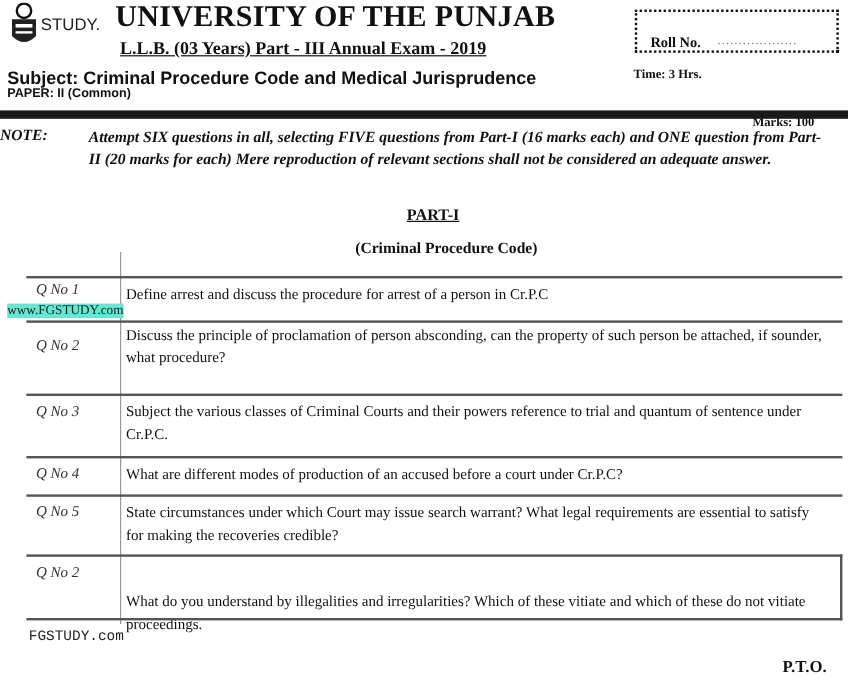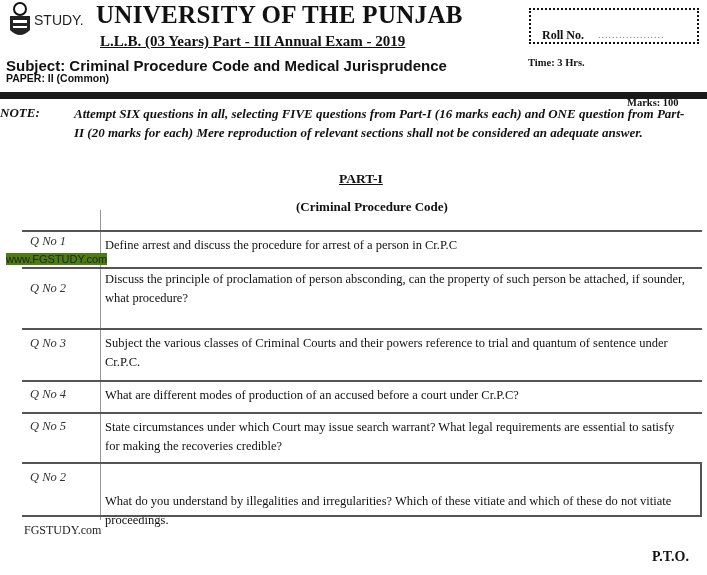--- a/index.html
+++ b/index.html
@@ -21,22 +21,22 @@
   .note-text { left:74px; top:105px; width:620px; font-size:13px; font-weight:bold; font-style:italic; line-height:18.5px; }
   .part { left:339px; top:171px; font-size:13.5px; font-weight:bold; text-decoration:underline; }
   .part-sub { left:296px; top:199px; font-size:13px; font-weight:bold; }
   .vline { left:100px; top:210px; width:1px; height:310px; background:#999; }
   .table { left:22px; top:230px; width:680px; }
   .row { position:absolute; left:0; width:680px; border-top:2px solid #555; }
   .qno { position:absolute; left:8px; font-size:12.5px; font-style:italic; color:#333; }
   .qtext { position:absolute; left:83px; width:585px; font-size:12.5px; line-height:19px; color:#111; }
   .row-bottom { position:absolute; left:0; width:680px; border-top:2px solid #555; }
   .rbar { position:absolute; right:0; width:2px; background:#555; }
-  .wm-www { left:6px; top:253px; font-family:Liberation Sans, sans-serif; font-size:11px; color:#222; background:#4d7c0f; }
-  .wm-bottom { left:24px; top:523px; font-family:Liberation Serif, serif; font-size:12px; color:#222; }
+  .wm-www { left:6px; top:253px; font-family:Liberation Serif, serif; font-size:11px; color:#222; background:#5eead4; }
+  .wm-bottom { left:24px; top:523px; font-family:Liberation Mono, monospace; font-size:12px; color:#222; }
   .pto { left:652px; top:549px; font-size:14px; font-weight:bold; }
 </style>
 </head>
 <body>
 
 <svg class="abs logo" viewBox="0 0 28 38">
   <circle cx="14" cy="7" r="6" fill="none" stroke="#111" stroke-width="2"></circle>
   <path d="M4 14 H24 V28 Q14 38 4 28 Z" fill="#222"></path>
   <rect x="7" y="18" width="14" height="3" fill="#fff"></rect>
   <rect x="7" y="24" width="14" height="2" fill="#fff"></rect>

